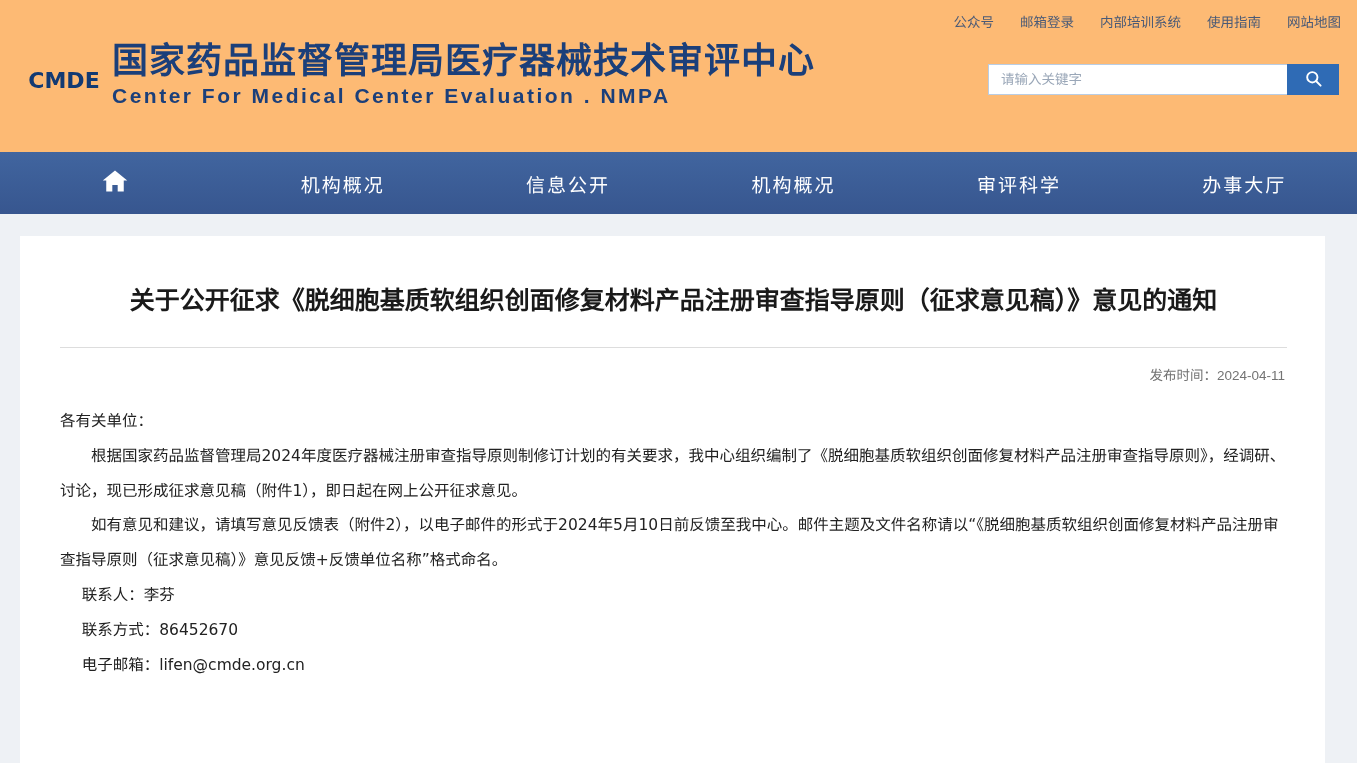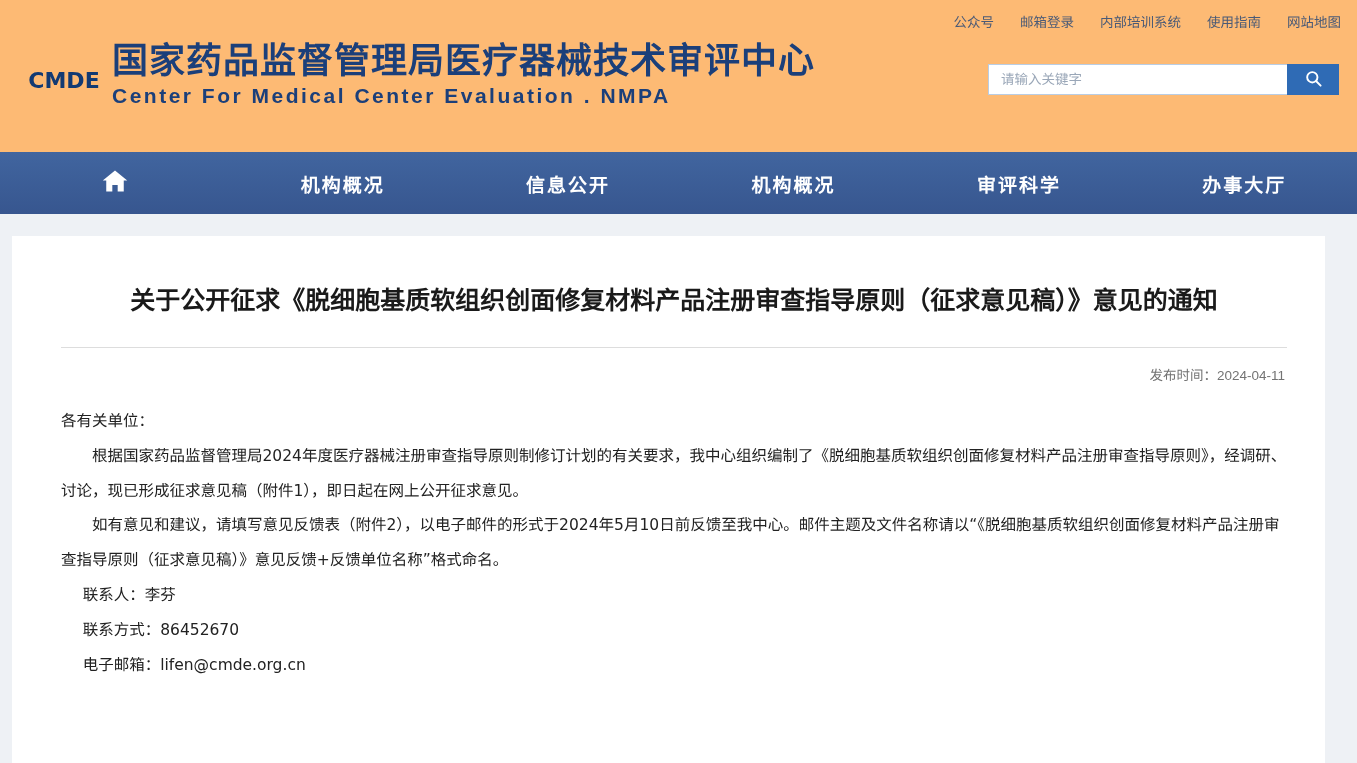--- a/index.html
+++ b/index.html
@@ -119,39 +119,39 @@
   }
   .nav-inner {
     width: 100%;
     display: flex;
     align-items: center;
   }
   .nav-item {
     flex: 1;
     text-align: center;
     font-size: 19px;
-    font-weight: bold;
+    font-weight: normal;
     letter-spacing: 2px;
     cursor: pointer;
     color: #ffffff;
     font-family: "DejaVu Sans", sans-serif;
   }
   .nav-item.home {
     flex: 0 0 230px;
     display: flex;
     align-items: center;
     justify-content: center;
   }
 
   
   .content {
-    margin: 22px 32px 0 12px;
+    margin: 22px 32px 0 20px;
     background: #fff;
     min-height: 527px;
-    padding: 0 0 20px 11px;
+    padding: 0 0 20px 2px;
     box-sizing: border-box;
   }
   .article {
     padding: 0 38px;
   }
   .article-title {
     font-family: "DejaVu Sans", sans-serif;
     font-size: 25px;
     font-weight: bold;
     color: #1a1a1a;

